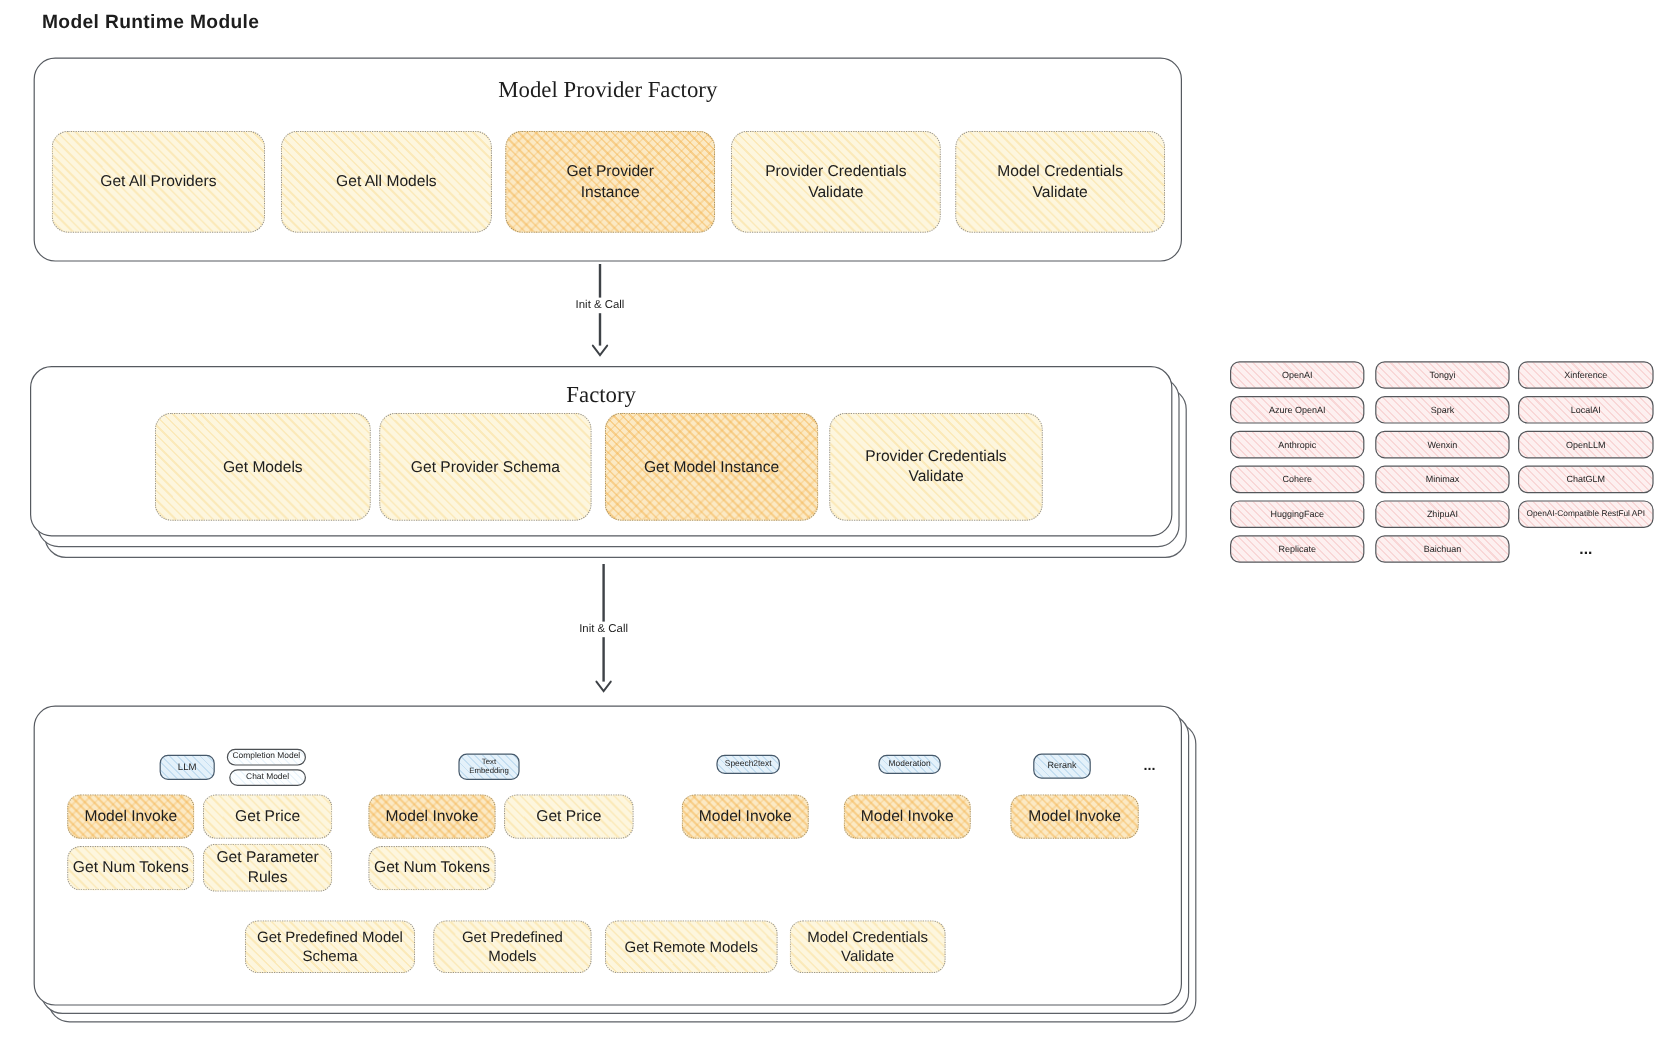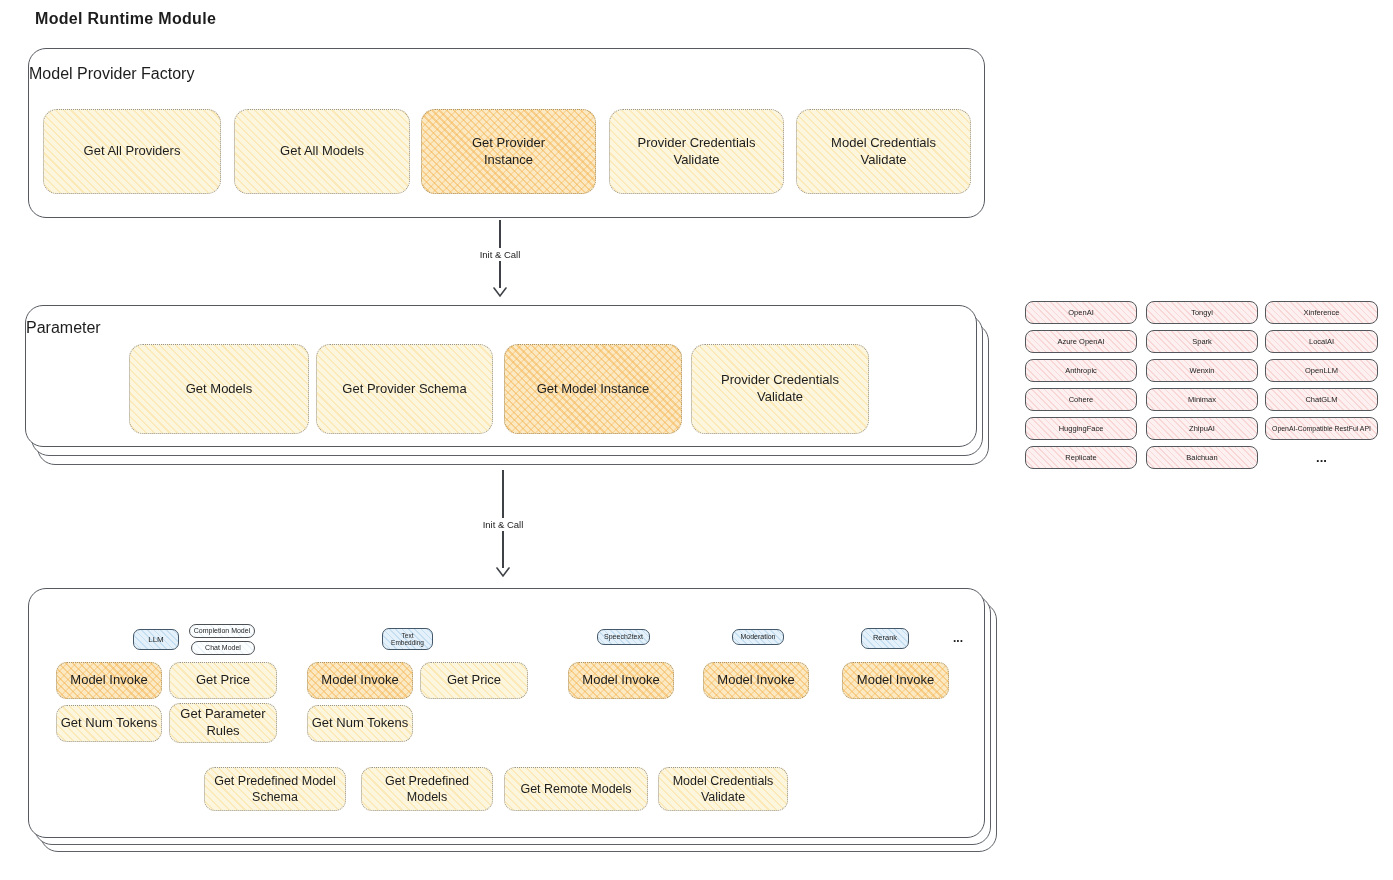--- a/index.html
+++ b/index.html
@@ -4,21 +4,21 @@
 <style>
   * { box-sizing: border-box; margin: 0; padding: 0; }
   html, body { background: #ffffff; }
   body { font-family: "Liberation Sans", sans-serif; color: #1d1d1d; }
   #canvas { position: relative; width: 1393px; height: 880px; background: #ffffff; overflow: hidden; }
 
   .title { position: absolute; font-size: 16px; font-weight: 700; letter-spacing: 0.3px; }
 
   .container-box { position: absolute; background: #ffffff; border: 1.4px solid #565a60; border-radius: 18px; }
   .stack-layer { position: absolute; background: #ffffff; border: 1.4px solid #5d6167; border-radius: 18px; }
-  .box-label { position: absolute; left: 0; right: 0; text-align: left; font-size: 16px; }
+  .box-label { position: absolute; left: 0; right: 0; text-align: center; font-size: 19px; font-family: Liberation Serif, serif; }
 
   .btn-yellow {
     position: absolute; display: flex; align-items: center; justify-content: center;
     text-align: center; font-size: 13px; line-height: 1.3; color: #1d1d1d;
     border: 1.6px dotted #97948e; border-radius: 14px;
     background: repeating-linear-gradient(45deg, rgba(246,203,98,0.30) 0 1.5px, transparent 1.5px 5.5px), #fdf6de;
   }
   .btn-yellow.hl {
     background:
       repeating-linear-gradient(45deg, rgba(243,173,65,0.45) 0 1.6px, transparent 1.6px 5px),
@@ -71,21 +71,21 @@
 
   <div class="arrow-line" style="left:499px; top:220px; height:68px;"></div>
   <svg class="arrow-head" style="left:492px; top:286px;" width="16" height="12">
     <path d="M2 2 L8 10 L14 2" fill="none" stroke="#3e4247" stroke-width="1.6" stroke-linecap="round"></path>
   </svg>
   <div class="arrow-label" style="left:500px; top:248px;">Init &amp; Call</div>
 
   <div class="stack-layer" style="left:37px; top:323px; width:952px; height:142px;"></div>
   <div class="stack-layer" style="left:31px; top:314px; width:952px; height:142px;"></div>
   <div class="container-box" style="left:25px; top:305px; width:952px; height:142px;">
-    <div class="box-label" style="top:13px;">Parameter</div>
+    <div class="box-label" style="top:13px;">Factory</div>
     <div class="btn-yellow" style="left:103px; top:38px; width:180px; height:90px; padding:0 12px;">Get Models</div>
     <div class="btn-yellow" style="left:290px; top:38px; width:177px; height:90px; padding:0 12px;">Get Provider Schema</div>
     <div class="btn-yellow hl" style="left:478px; top:38px; width:178px; height:90px; padding:0 12px;">Get Model Instance</div>
     <div class="btn-yellow" style="left:665px; top:38px; width:178px; height:90px; padding:0 12px;">Provider Credentials Validate</div>
   </div>
 
   <div class="pink-item" style="left:1025px; top:301px; width:112px; height:23px;">OpenAI</div>
   <div class="pink-item" style="left:1146px; top:301px; width:112px; height:23px;">Tongyi</div>
   <div class="pink-item" style="left:1265px; top:301px; width:113px; height:23px;">Xinference</div>
 

